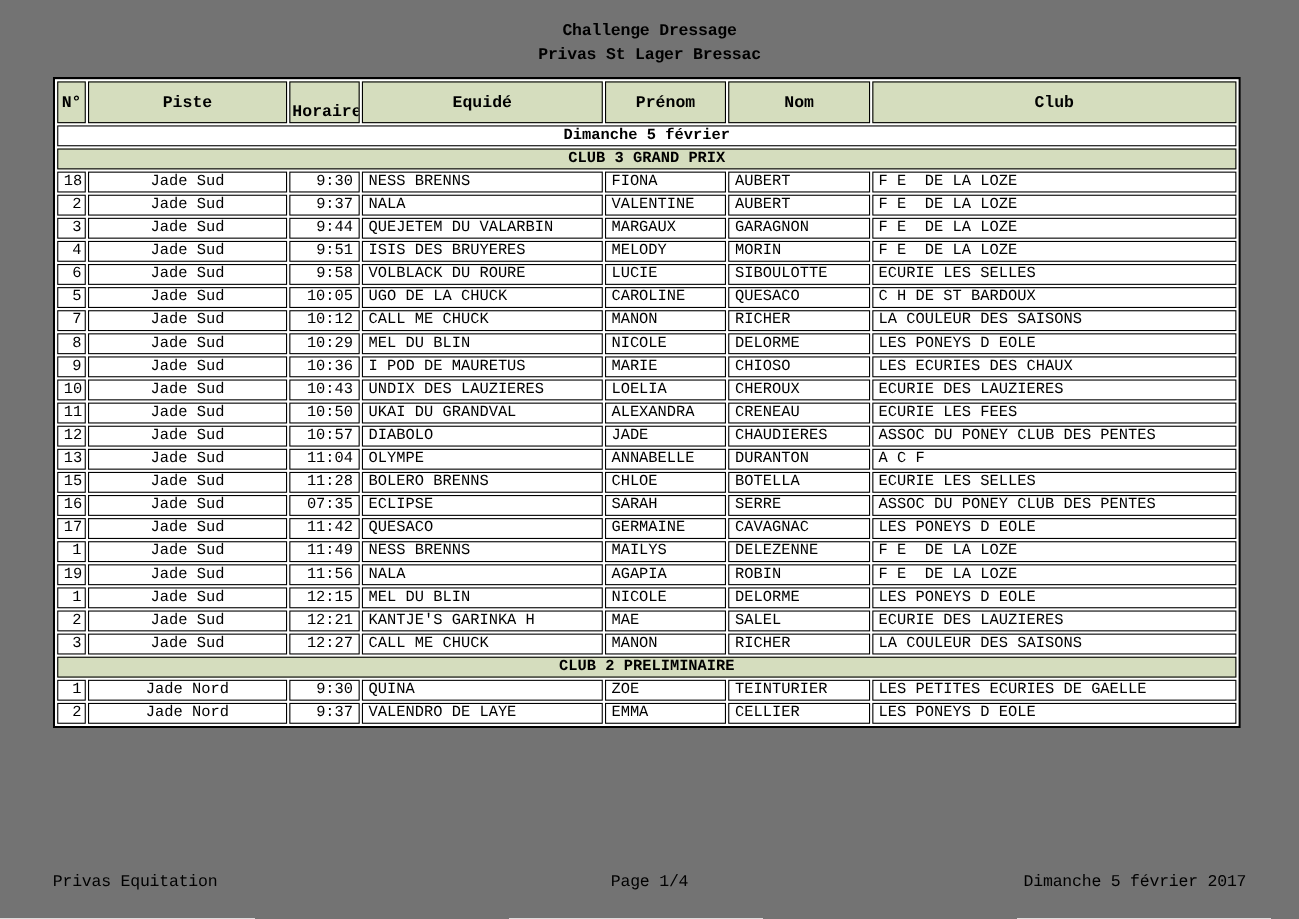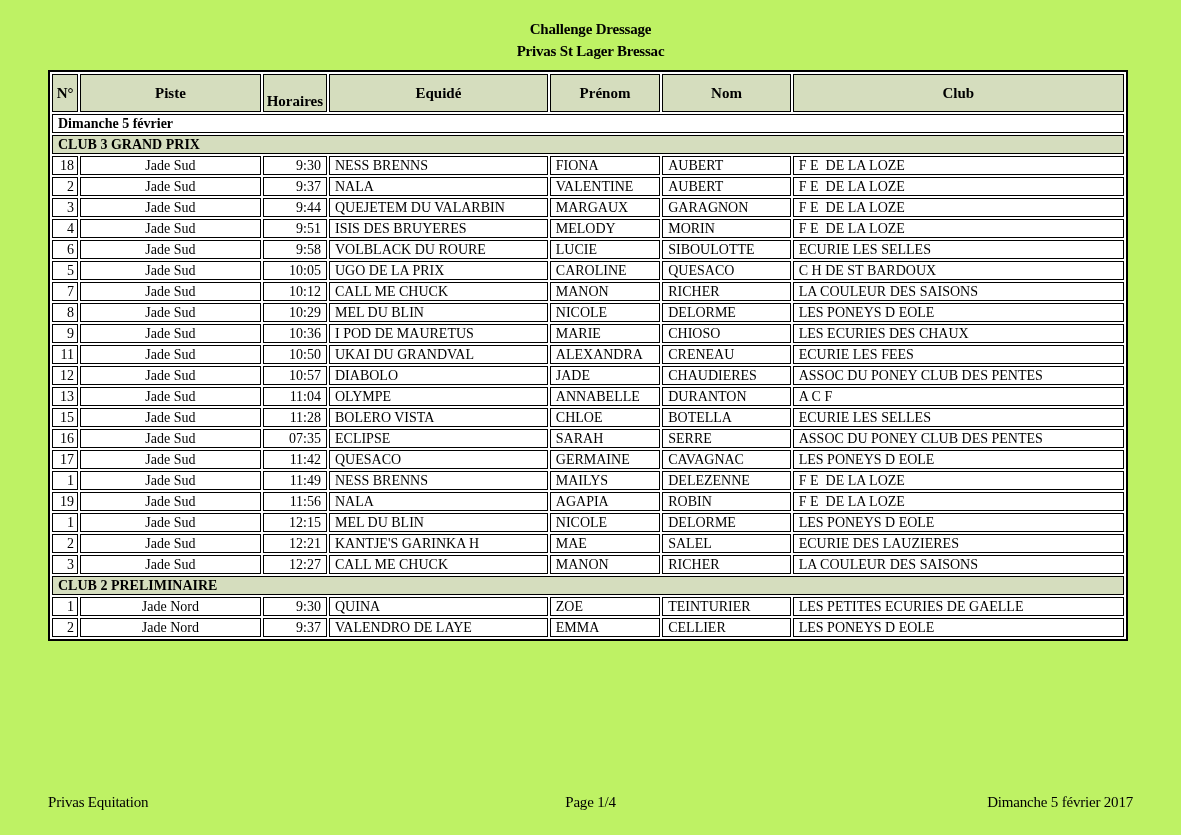--- a/index.html
+++ b/index.html
@@ -1,21 +1,21 @@
 <!DOCTYPE html>
 <html><head>
 <meta charset="utf-8">
 <style>
   html,body { margin:0; padding:0; background:#ffffff; }
   .page {
     position:relative;
     width:1181px; height:835px;
-    background:#bef264;
+    background:#737373;
     color:#000;
-    font-family:Liberation Serif, serif;
+    font-family:Liberation Mono, monospace;
     overflow:hidden;
   }
   .doc-title {
     position:absolute; top:18px; left:0; right:0;
     text-align:center;
     font-size:15px; font-weight:700; line-height:22px;
     letter-spacing:-0.2px;
   }
   table.sched {
     position:absolute; left:48px; top:70px;
@@ -39,25 +39,25 @@
     text-align:center; vertical-align:middle;
     padding:0 2px;
   }
   .sched thead th.th-horaires { vertical-align:bottom; padding-bottom:1px; }
   .sched tbody td {
     height:17px;
     font-size:14px; line-height:17px;
     padding:0 5px;
   }
   .row-day td {
-    text-align:left; font-weight:700; font-size:14px;
+    text-align:center; font-weight:700; font-size:14px;
     background:#fff;
   }
   .row-section td {
-    font-weight:700; font-size:14px;
+    text-align:center; font-weight:700; font-size:14px;
     background:#d5ddbe;
   }
   .cell-num     { text-align:right; padding-right:3px !important; }
   .cell-piste   { text-align:center; }
   .cell-horaire { text-align:right; }
   .cell-equide, .cell-prenom, .cell-nom { text-align:left; }
   .cell-club    { text-align:left; white-space:pre !important; }
   .footer {
     position:absolute; left:48px; right:48px; top:793px;
     display:grid; grid-template-columns:1fr auto 1fr;
@@ -148,21 +148,21 @@
           <td class="cell-horaire">9:58</td>
           <td class="cell-equide">VOLBLACK DU ROURE</td>
           <td class="cell-prenom">LUCIE</td>
           <td class="cell-nom">SIBOULOTTE</td>
           <td class="cell-club">ECURIE LES SELLES</td>
         </tr>
         <tr class="row-data">
           <td class="cell-num">5</td>
           <td class="cell-piste">Jade Sud</td>
           <td class="cell-horaire">10:05</td>
-          <td class="cell-equide">UGO DE LA PRIX</td>
+          <td class="cell-equide">UGO DE LA CHUCK</td>
           <td class="cell-prenom">CAROLINE</td>
           <td class="cell-nom">QUESACO</td>
           <td class="cell-club">C H DE ST BARDOUX</td>
         </tr>
         <tr class="row-data">
           <td class="cell-num">7</td>
           <td class="cell-piste">Jade Sud</td>
           <td class="cell-horaire">10:12</td>
           <td class="cell-equide">CALL ME CHUCK</td>
           <td class="cell-prenom">MANON</td>
@@ -181,20 +181,29 @@
         <tr class="row-data">
           <td class="cell-num">9</td>
           <td class="cell-piste">Jade Sud</td>
           <td class="cell-horaire">10:36</td>
           <td class="cell-equide">I POD DE MAURETUS</td>
           <td class="cell-prenom">MARIE</td>
           <td class="cell-nom">CHIOSO</td>
           <td class="cell-club">LES ECURIES DES CHAUX</td>
         </tr>
         <tr class="row-data">
+          <td class="cell-num">10</td>
+          <td class="cell-piste">Jade Sud</td>
+          <td class="cell-horaire">10:43</td>
+          <td class="cell-equide">UNDIX DES LAUZIERES</td>
+          <td class="cell-prenom">LOELIA</td>
+          <td class="cell-nom">CHEROUX</td>
+          <td class="cell-club">ECURIE DES LAUZIERES</td>
+        </tr>
+        <tr class="row-data">
           <td class="cell-num">11</td>
           <td class="cell-piste">Jade Sud</td>
           <td class="cell-horaire">10:50</td>
           <td class="cell-equide">UKAI DU GRANDVAL</td>
           <td class="cell-prenom">ALEXANDRA</td>
           <td class="cell-nom">CRENEAU</td>
           <td class="cell-club">ECURIE LES FEES</td>
         </tr>
         <tr class="row-data">
           <td class="cell-num">12</td>
@@ -211,21 +220,21 @@
           <td class="cell-horaire">11:04</td>
           <td class="cell-equide">OLYMPE</td>
           <td class="cell-prenom">ANNABELLE</td>
           <td class="cell-nom">DURANTON</td>
           <td class="cell-club">A C F</td>
         </tr>
         <tr class="row-data">
           <td class="cell-num">15</td>
           <td class="cell-piste">Jade Sud</td>
           <td class="cell-horaire">11:28</td>
-          <td class="cell-equide">BOLERO VISTA</td>
+          <td class="cell-equide">BOLERO BRENNS</td>
           <td class="cell-prenom">CHLOE</td>
           <td class="cell-nom">BOTELLA</td>
           <td class="cell-club">ECURIE LES SELLES</td>
         </tr>
         <tr class="row-data">
           <td class="cell-num">16</td>
           <td class="cell-piste">Jade Sud</td>
           <td class="cell-horaire">07:35</td>
           <td class="cell-equide">ECLIPSE</td>
           <td class="cell-prenom">SARAH</td>

